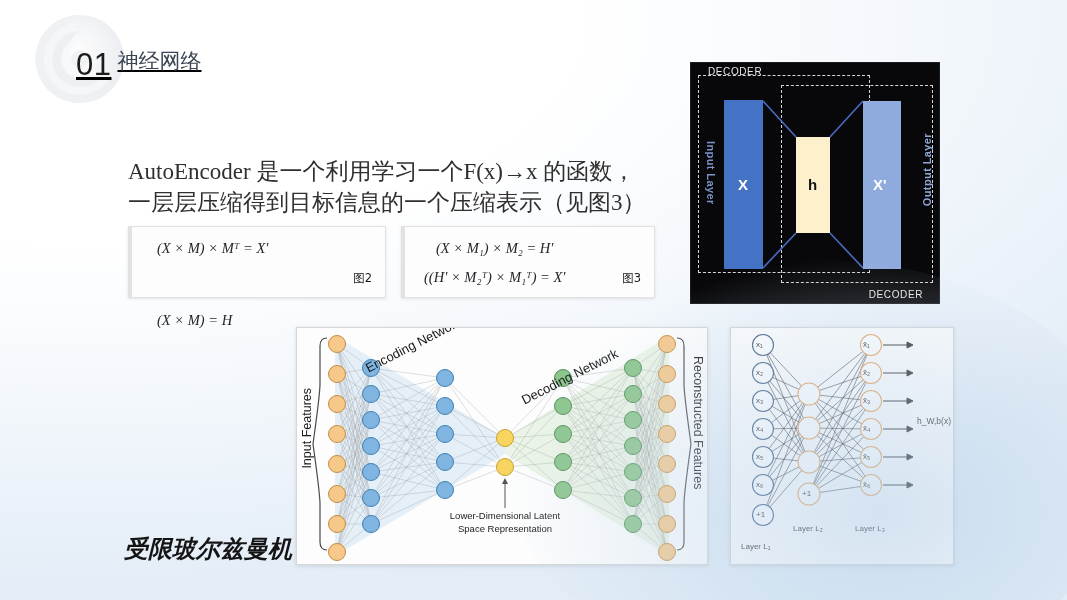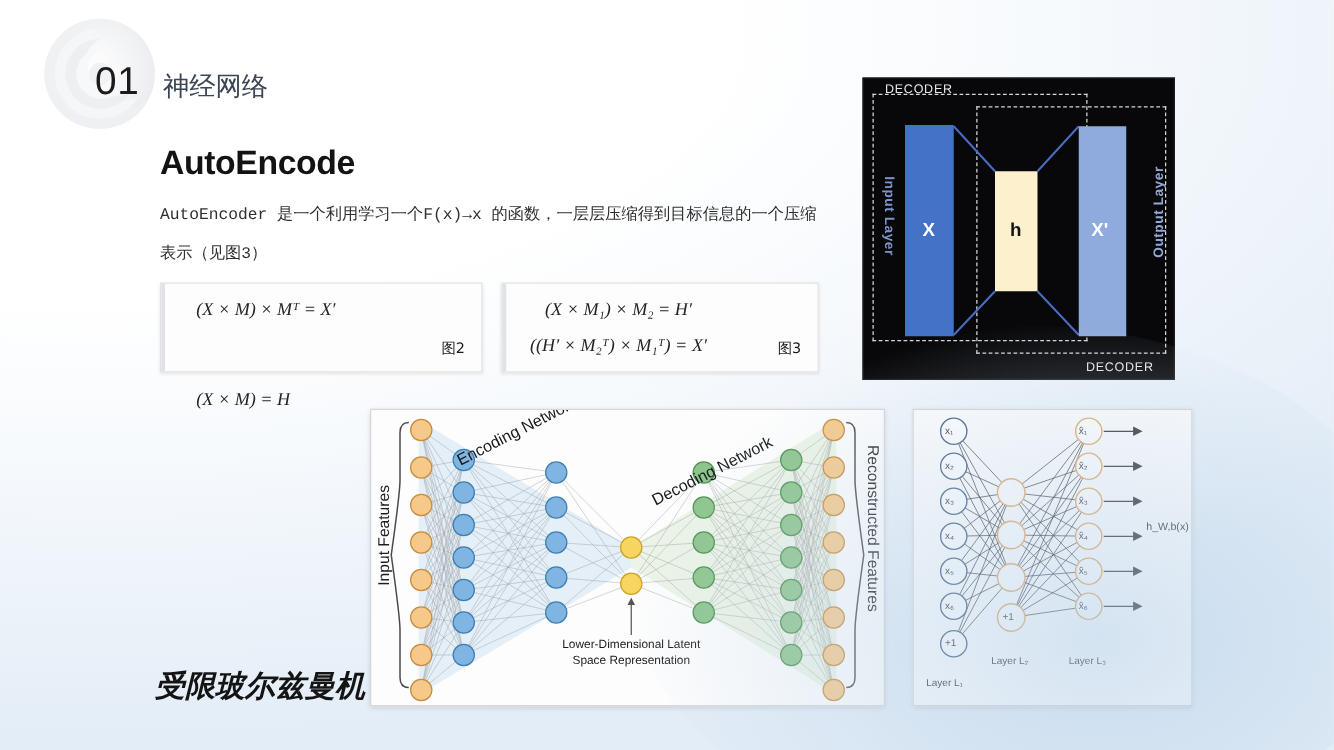--- a/index.html
+++ b/index.html
@@ -18,31 +18,31 @@
   #slide:after{
     content:"";position:absolute;right:-60px;bottom:-80px;
     width:620px;height:420px;border-radius:50%;
     background:radial-gradient(ellipse at 60% 60%, rgba(178,206,232,.55) 0%, rgba(198,217,236,.30) 45%, rgba(255,255,255,0) 72%);
     pointer-events:none;
   }
 
   
   .header{position:absolute;left:24px;top:12px;width:640px;height:92px;}
   .swirl{position:absolute;left:4px;top:0px;width:108px;height:92px;opacity:.85;}
-  .hdr-text{position:absolute;left:52px;top:35px;display:flex;align-items:flex-end;gap:13px;}
+  .hdr-text{position:absolute;left:52px;top:35px;display:flex;align-items:flex-start;gap:0;text-decoration:underline;}
   .hdr-num{font-size:31px;color:#1b1b1b;letter-spacing:.5px;font-weight:400;
            font-family:"Liberation Sans","DejaVu Sans",sans-serif;}
   .hdr-tag{font-size:21px;color:#414b59;font-family:"DejaVu Sans","Liberation Sans",sans-serif;padding-left:3px;}
   .hdr-title{font-size:21px;color:#3b4554;font-family:"DejaVu Sans","Liberation Sans",sans-serif;padding-left:6px;}
 
   
   .h1{position:absolute;left:128px;top:115px;font-size:27px;font-weight:bold;color:#131313;
       letter-spacing:-.3px;font-family:"Liberation Sans","DejaVu Sans",sans-serif;}
-  .para{position:absolute;left:128px;top:156px;width:530px;font-size:13px;line-height:31px;
-        color:#2f2f2f;font-family:Liberation Mono, monospace;}
+  .para{position:absolute;left:128px;top:156px;width:530px;font-size:23px;line-height:31px;
+        color:#2f2f2f;font-family:Liberation Serif, serif;}
 
   
   .fcard{position:absolute;background:#fdfdfd;border:1px solid #e2e2e2;
          box-shadow:0 1px 3px rgba(0,0,0,.10);}
   .fcard .bar{position:absolute;left:0;top:0;bottom:0;width:3px;background:#dfe3e8;}
   .frow{font-family:"Liberation Serif","DejaVu Serif",serif;font-style:italic;
         font-size:14.5px;color:#24242a;white-space:nowrap;}
   .fnum{position:absolute;right:13px;bottom:11px;font-size:11.5px;font-weight:normal;color:#1a1a1a;
         font-style:normal;font-family:"DejaVu Sans","Liberation Sans",sans-serif;}
 
@@ -98,21 +98,20 @@
       <path d="M52 19 A28 28 0 1 0 76 62 A22 22 0 1 1 52 19 Z" fill="#e9ebee" opacity=".85"></path>
       <path d="M52 27 A20 20 0 1 0 69 59 A15 15 0 1 1 52 27 Z" fill="#f6f7f8"></path>
       <circle cx="52" cy="47" r="9" fill="#eef0f3"></circle>
     </svg>
     <div class="hdr-text">
       <span class="hdr-num">01</span>
       <span class="hdr-title">神经网络</span>
     </div>
   </div>
 
-  <div class="h1">AutoEncode</div>
   <div class="para">AutoEncoder 是一个利用学习一个F(x)→x 的函数，一层层压缩得到目标信息的一个压缩表示（见图3）</div>
 
   <div class="fcard" style="left:128px;top:226px;width:256px;height:70px;">
     <div class="bar"></div>
     <div class="frow" style="position:absolute;left:28px;top:13px;">(X × M) × Mᵀ  =  X′</div>
     <div class="frow" style="position:absolute;left:28px;top:42px;margin-top:43px;">(X × M)  =  H</div>
     <div class="fnum">图2</div>
   </div>
 
   <div class="fcard" style="left:401px;top:226px;width:252px;height:70px;">

